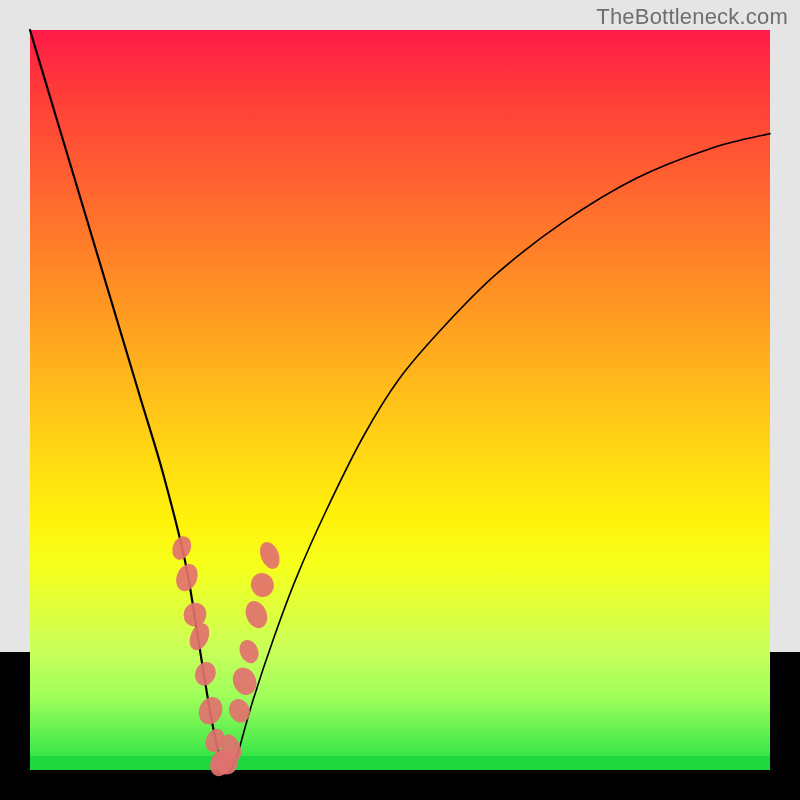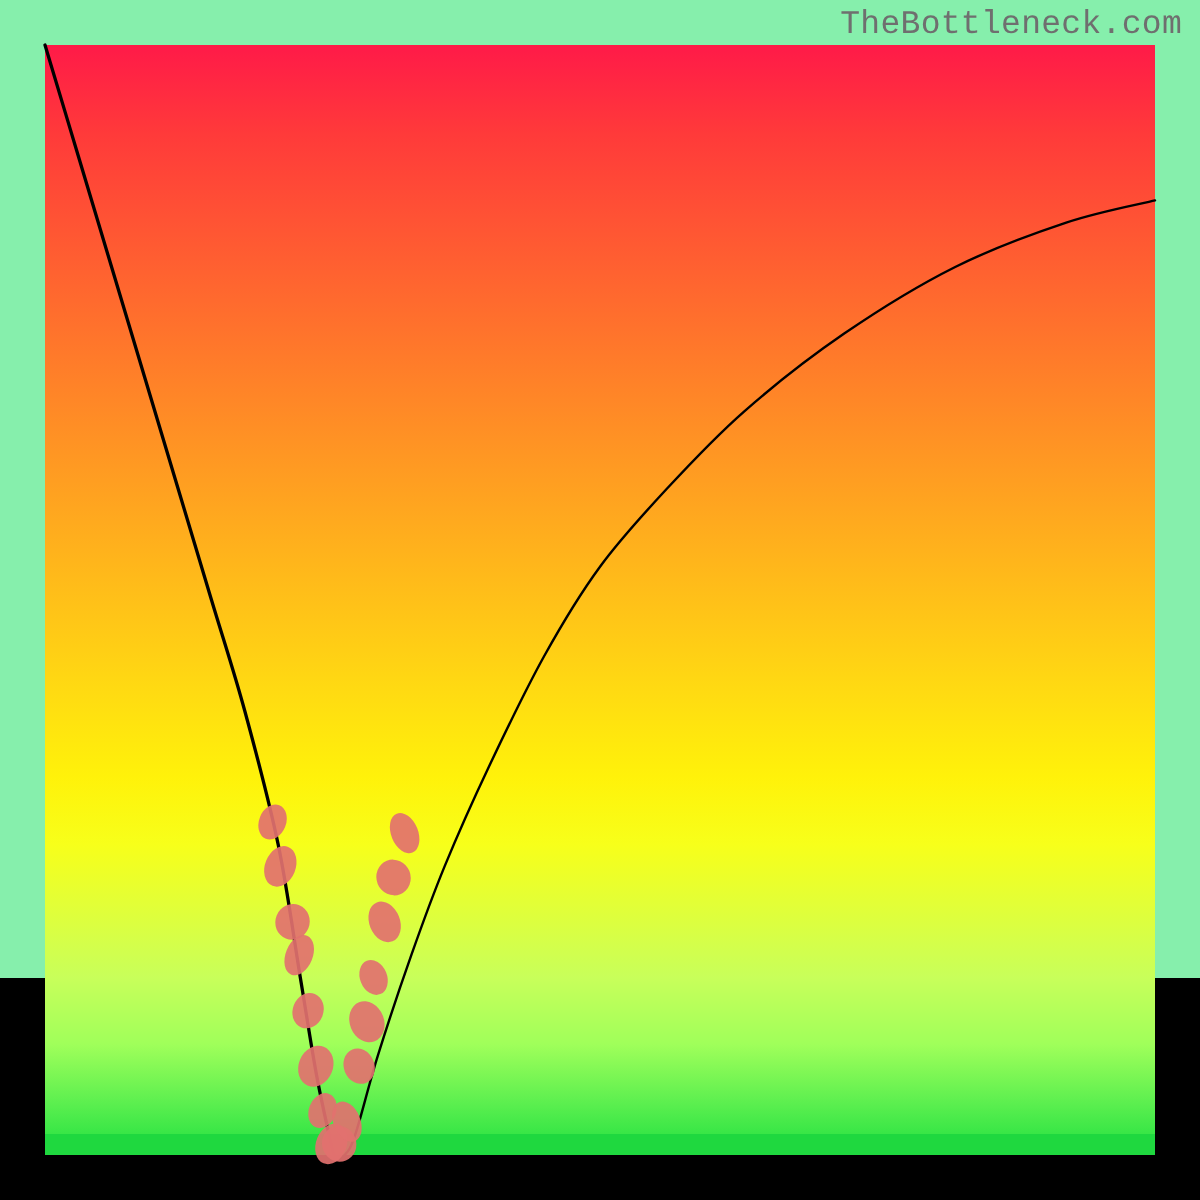--- a/index.html
+++ b/index.html
@@ -8,22 +8,21 @@
     width: 800px;
     height: 800px;
     background: #000;
     overflow: hidden;
     font-family: Arial, Helvetica, sans-serif;
   }
   .frame {
     position: relative;
     width: 800px;
     height: 652px;
-    background: #86efac;
-    font-family: Liberation Mono, monospace;
+    background: #e5e5e5;
   }
   .plot-area {
     position: absolute;
     left: 30px;
     top: 30px;
     width: 740px;
     height: 740px;
     
     background: linear-gradient(
       to bottom,

